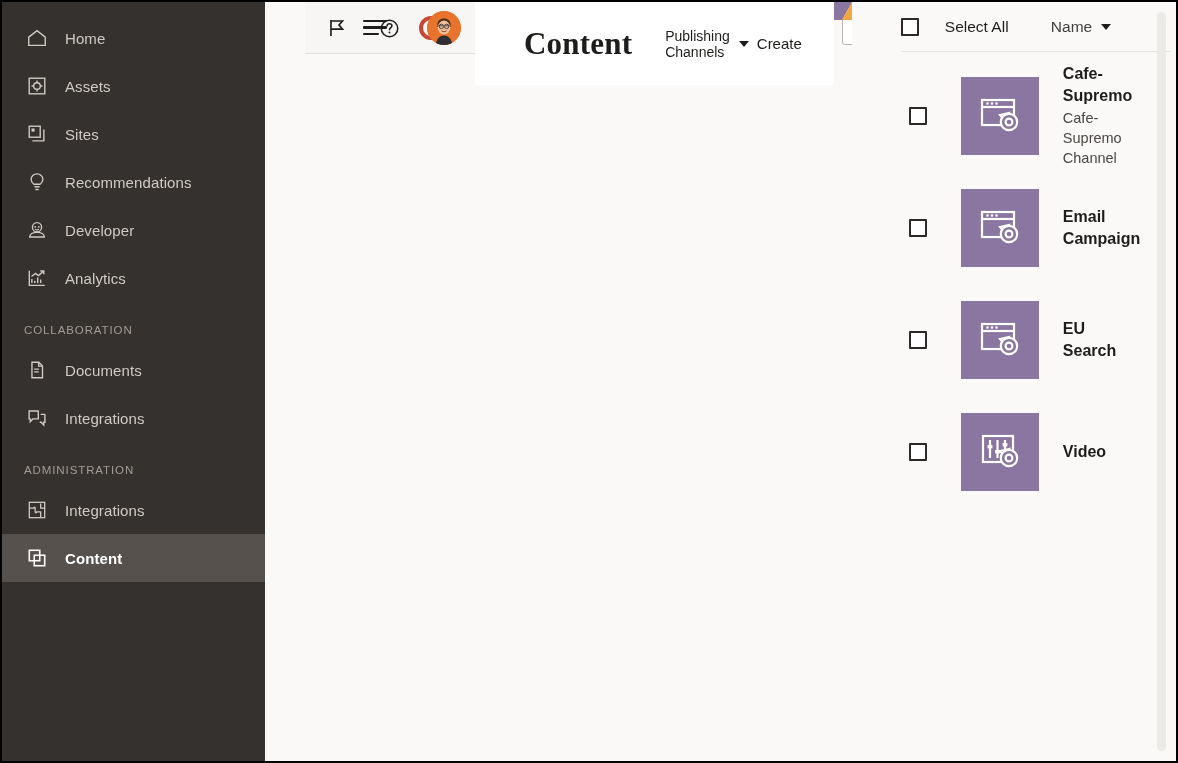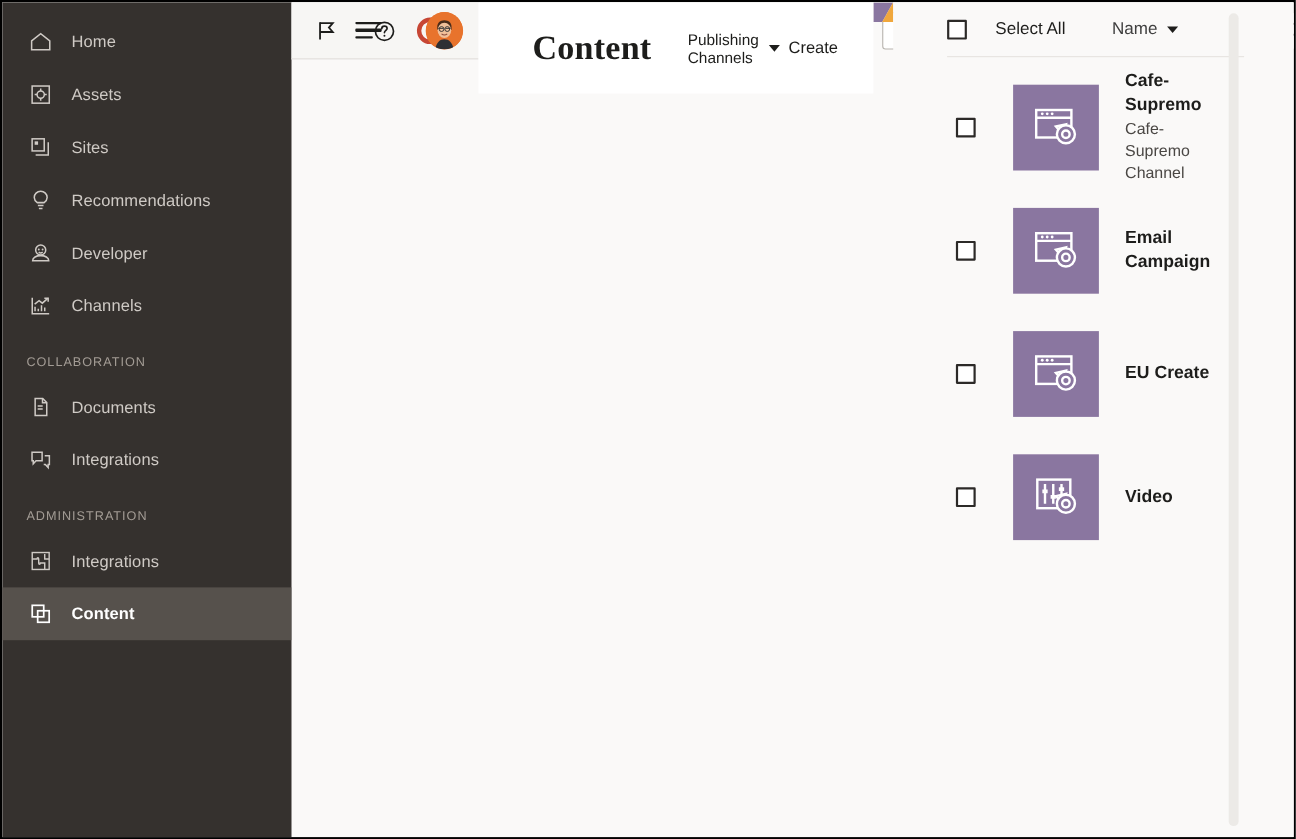--- a/index.html
+++ b/index.html
@@ -13,20 +13,21 @@
   }
 
   .app {
     position: relative;
     width: 1178px;
     height: 763px;
     display: flex;
     background: #faf9f8;
     border: 2px solid #000;
     overflow: hidden;
+    gap: 40px;
   }
 
   
   .sidebar {
     width: 263px;
     flex: 0 0 263px;
     background: #35312e;
     padding-top: 12px;
     overflow: hidden;
     position: relative;
@@ -395,21 +396,21 @@
 
     <div class="nav-item">
       <span class="ico">
         <svg width="22" height="22" viewBox="0 0 24 24" fill="none" stroke="#cfcac5" stroke-width="1.5">
           <path d="M3.6 4 L3.6 20 L20.4 20"></path>
           <path d="M6.4 17.4 L6.4 13 M9.6 17.4 L9.6 15 M12.8 17.4 L12.8 11.4 M16 17.4 L16 13.6"></path>
           <path d="M6 10.4 L10.4 7 L13.6 9.4 L19 4.6"></path>
           <path d="M15.6 4.4 L19.4 4.4 L19.4 8"></path>
         </svg>
       </span>
-      <span class="lbl">Channels</span>
+      <span class="lbl">Analytics</span>
     </div>
 
     <div class="nav-section">COLLABORATION</div>
 
     <div class="nav-item">
       <span class="ico">
         <svg width="22" height="22" viewBox="0 0 24 24" fill="none" stroke="#cfcac5" stroke-width="1.5">
           <path d="M6.5 3.5 L14 3.5 L18 7.6 L18 20.5 L6.5 20.5 Z"></path>
           <path d="M13.8 3.6 L13.8 7.8 L17.9 7.8"></path>
           <path d="M9 11 L14 11 M9 14 L14 14"></path>
@@ -624,21 +625,21 @@
               <path d="M7 16 L39 16"></path>
               <circle cx="12.5" cy="12.5" r="1.3" fill="#ffffff" stroke="none"></circle>
               <circle cx="17" cy="12.5" r="1.3" fill="#ffffff" stroke="none"></circle>
               <circle cx="21.5" cy="12.5" r="1.3" fill="#ffffff" stroke="none"></circle>
               <path d="M25 24 L34 22 L31 31 Z" fill="#8a76a0"></path>
               <circle cx="34" cy="31" r="8.2" fill="#8a76a0"></circle>
               <circle cx="34" cy="31" r="3.4"></circle>
             </svg>
           </div>
           <div class="row-text">
-            <div class="row-title">EU Create</div>
+            <div class="row-title">EU Search</div>
             <div class="row-sub"></div>
           </div>
         </div>
 
         <div class="row">
           <div class="cbx"></div>
           <div class="thumb">
             <svg width="50" height="50" viewBox="0 0 50 50" fill="none" stroke="#ffffff" stroke-width="2.2">
               <rect x="8" y="9" width="30" height="26"></rect>
               <path d="M15 13 L15 31 M22.5 13 L22.5 31 M30 13 L30 31"></path>

